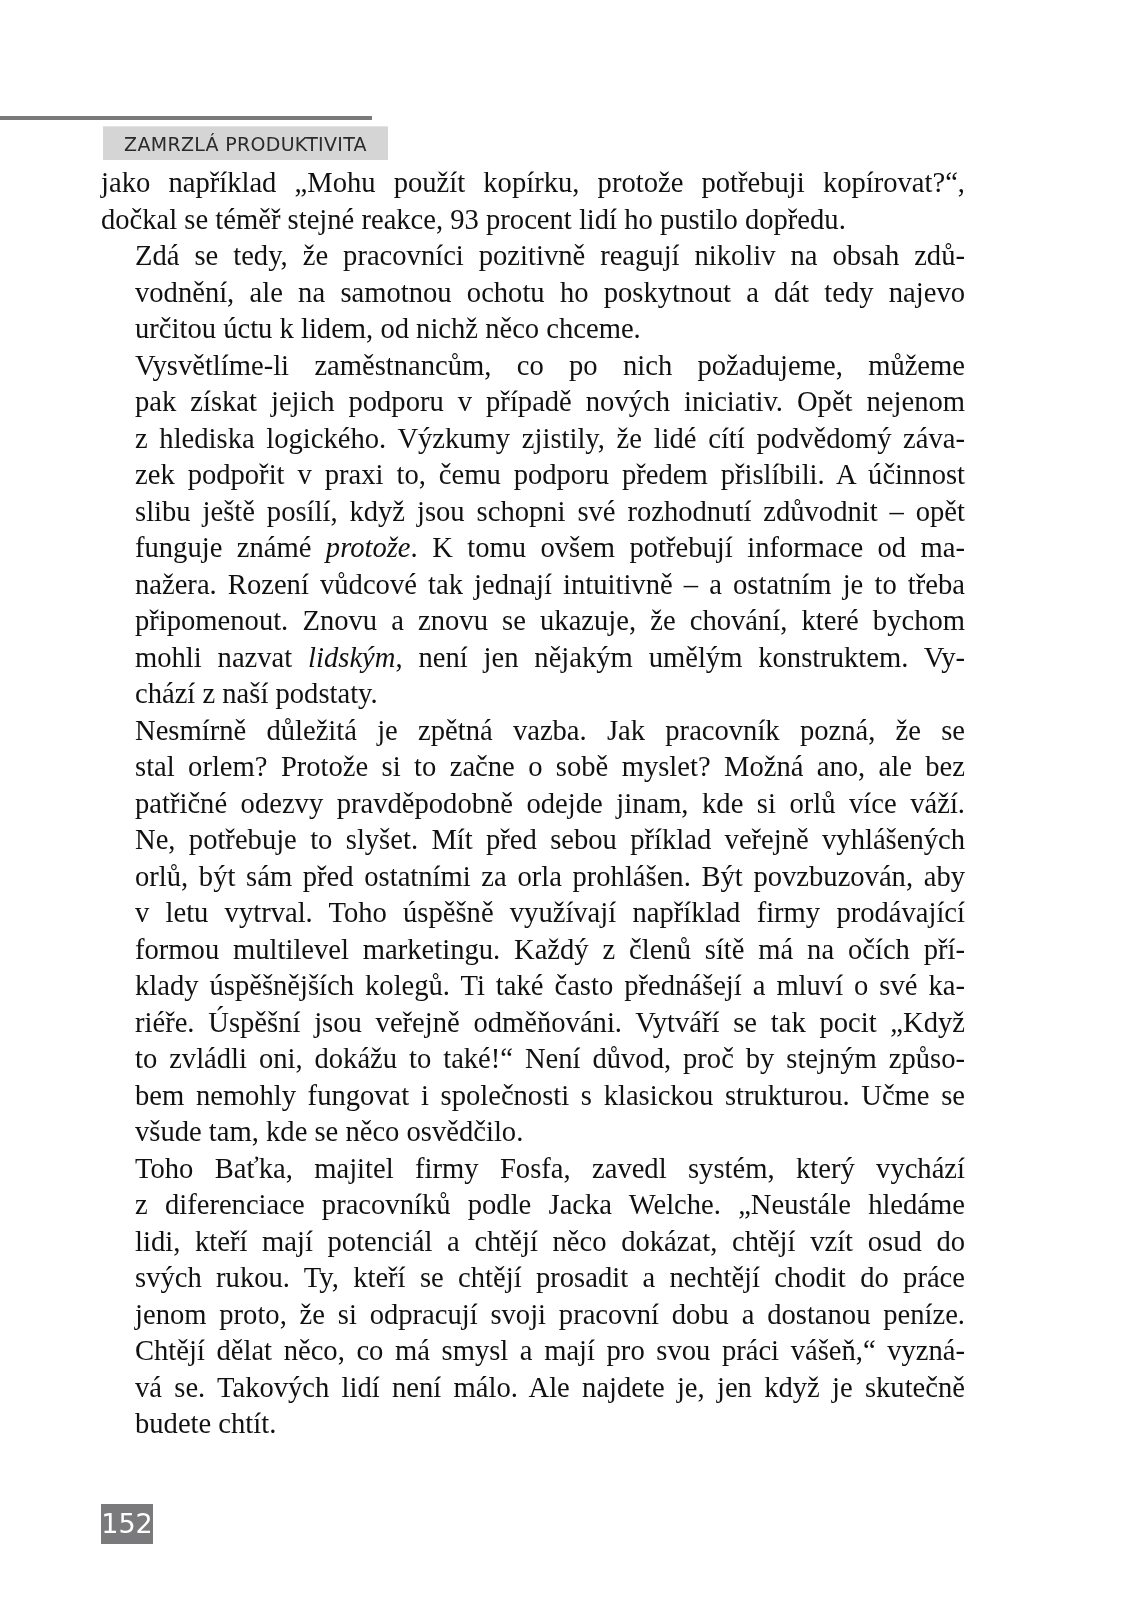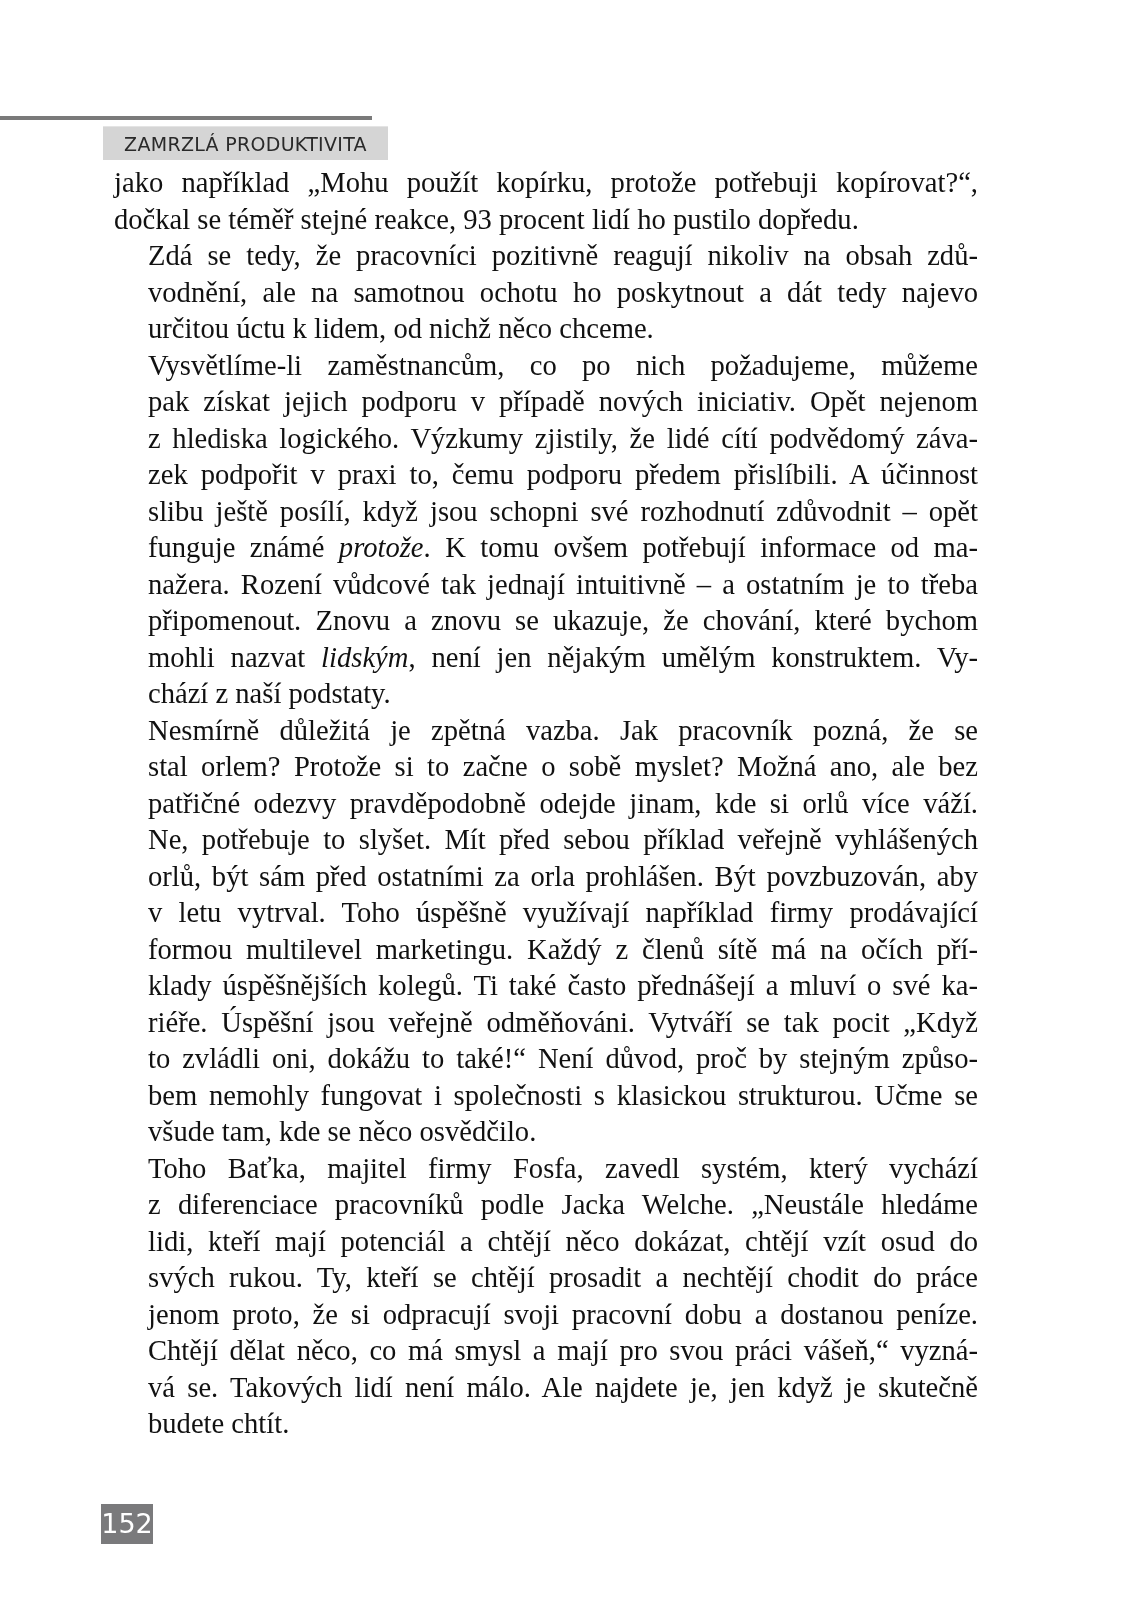--- a/index.html
+++ b/index.html
@@ -14,21 +14,21 @@
     background: #d5d5d5; border-top: 1px solid #e4e4e4;
     font-family: "DejaVu Sans", sans-serif; font-size: 19px; color: #2a2a2a;
     letter-spacing: 0.3px; line-height: 35px; text-align: center;
     font-weight: normal;
     margin-top: 43px;
   }
 
   .body-text {
     position: absolute; left: 101px; top: 165px; width: 864px;
     font-family: "Liberation Serif", serif; font-size: 28.6px; line-height: 36.5px;
-    color: #111; text-align: justify; margin-left: 13px;
+    color: #111; text-align: justify;
   }
   .body-text p { margin: 0; text-indent: 0; }
   .body-text p.indent { text-indent: 34px; }
   .body-text p.cont { text-indent: 0; }
   .line { display: block; text-align: justify; text-align-last: justify; white-space: nowrap; }
   .line.last { text-align-last: left; }
   .body-text em { font-style: italic; }
 
   .page-number {
     position: absolute; left: 101px; top: 1504px; width: 52px; height: 40px;

